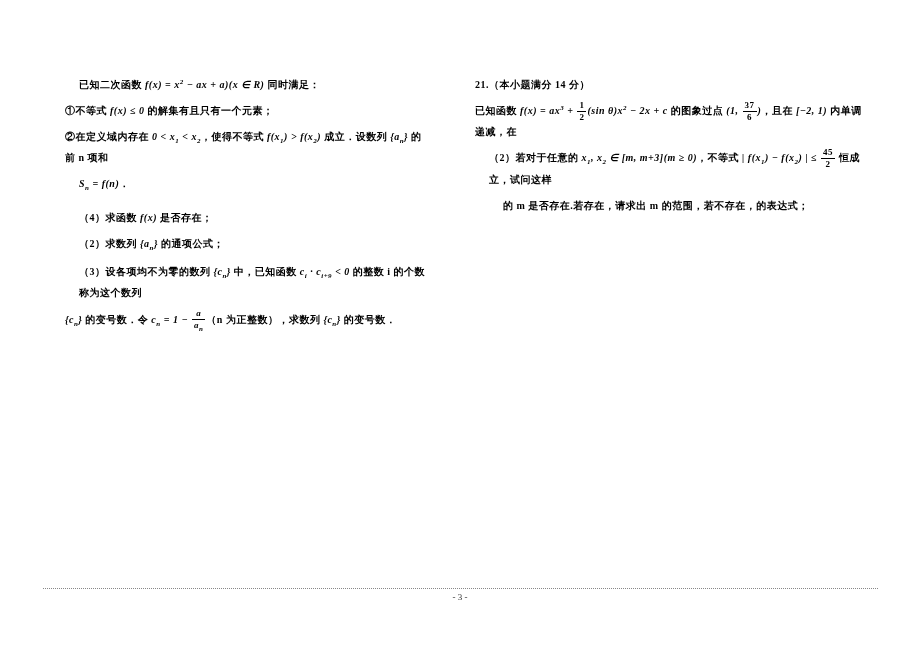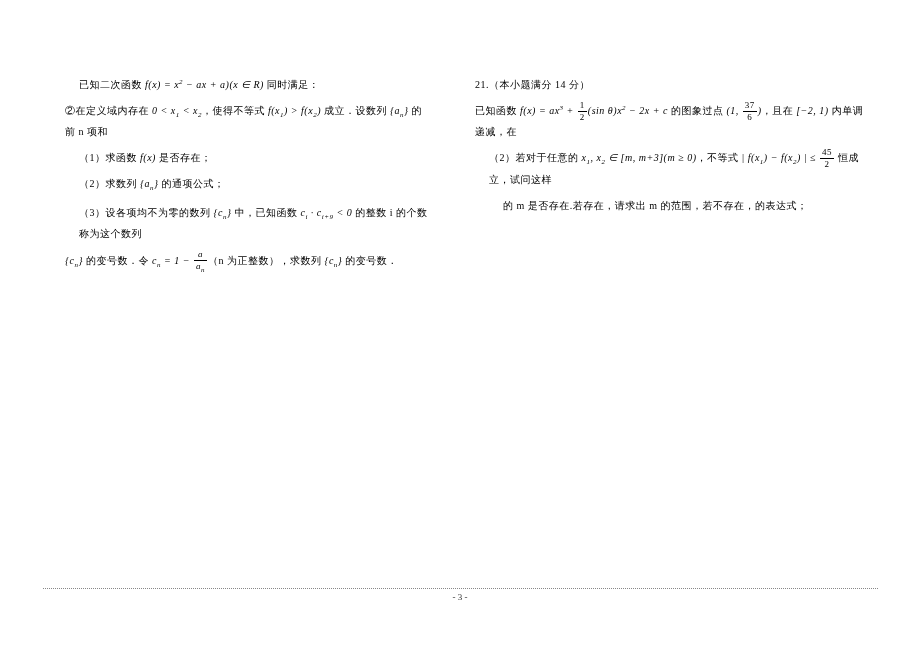--- a/index.html
+++ b/index.html
@@ -11,20 +11,21 @@
       font-size: 10px;
       color: #000;
       position: relative;
       overflow: hidden;
     }
     .page-container {
       display: flex;
       width: 100%;
       height: 100%;
       padding: 0;
+      font-weight: bold;
     }
     .column {
       width: 50%;
       padding: 75px 28px 0 65px;
       line-height: 1.9;
     }
     .column.right {
       padding: 75px 50px 1px 15px;
     }
     .line {
@@ -71,28 +72,34 @@
 </head>
 <body>
 
 <div class="page-container">
   <div class="column left">
 
     <div class="line indent">
       <span>已知二次函数 </span><span class="math-i"><span class="math-i">f</span>(<span class="math-i">x</span>) = <span class="math-i">x</span><span class="sup">2</span> − <span class="math-i">ax</span> + <span class="math-i">a</span>)(<span class="math-i">x</span> ∈ <span class="math-i">R</span>)</span><span> 同时满足：</span>
     </div>
 
+    <div class="line">
+      <span>①不等式 </span><span class="math-i"><span class="math-i">f</span>(<span class="math-i">x</span>) ≤ 0</span><span> 的解集有且只有一个元素；</span>
+    </div>
 
     <div class="line">
       <span>②在定义域内存在 </span><span class="math-i">0 &lt; <span class="math-i">x</span><span class="sub">1</span> &lt; <span class="math-i">x</span><span class="sub">2</span></span><span>，使得不等式 </span><span class="math-i"><span class="math-i">f</span>(<span class="math-i">x</span><span class="sub">1</span>) &gt; <span class="math-i">f</span>(<span class="math-i">x</span><span class="sub">2</span>)</span><span> 成立．设数列 </span><span class="math-i">{<span class="math-i">a<span class="sub">n</span></span>}</span><span> 的前 n 项和</span>
     </div>
 
+    <div class="line indent gap">
+      <span class="math-i"><span class="math-i">S<span class="sub">n</span></span> = <span class="math-i">f</span>(<span class="math-i">n</span>)</span><span>．</span>
+    </div>
 
     <div class="line indent">
-      <span>（1）求函数 </span><span class="math-i"><span class="math-i">f</span>(<span class="math-i">x</span>)</span><span> 是否存在；</span>
+      <span>（4）求函数 </span><span class="math-i"><span class="math-i">f</span>(<span class="math-i">x</span>)</span><span> 是否存在；</span>
     </div>
 
     <div class="line indent">
       <span>（2）求数列 </span><span class="math-i">{<span class="math-i">a<span class="sub">n</span></span>}</span><span> 的通项公式；</span>
     </div>
 
     <div class="line indent">
       <span>（3）设各项均不为零的数列 </span><span class="math-i">{<span class="math-i">c<span class="sub">n</span></span>}</span><span> 中，已知函数 </span><span class="math-i"><span class="math-i">c<span class="sub">i</span></span> · <span class="math-i">c<span class="sub">i+9</span></span> &lt; 0</span><span> 的整数 i 的个数称为这个数列</span>
     </div>
 

